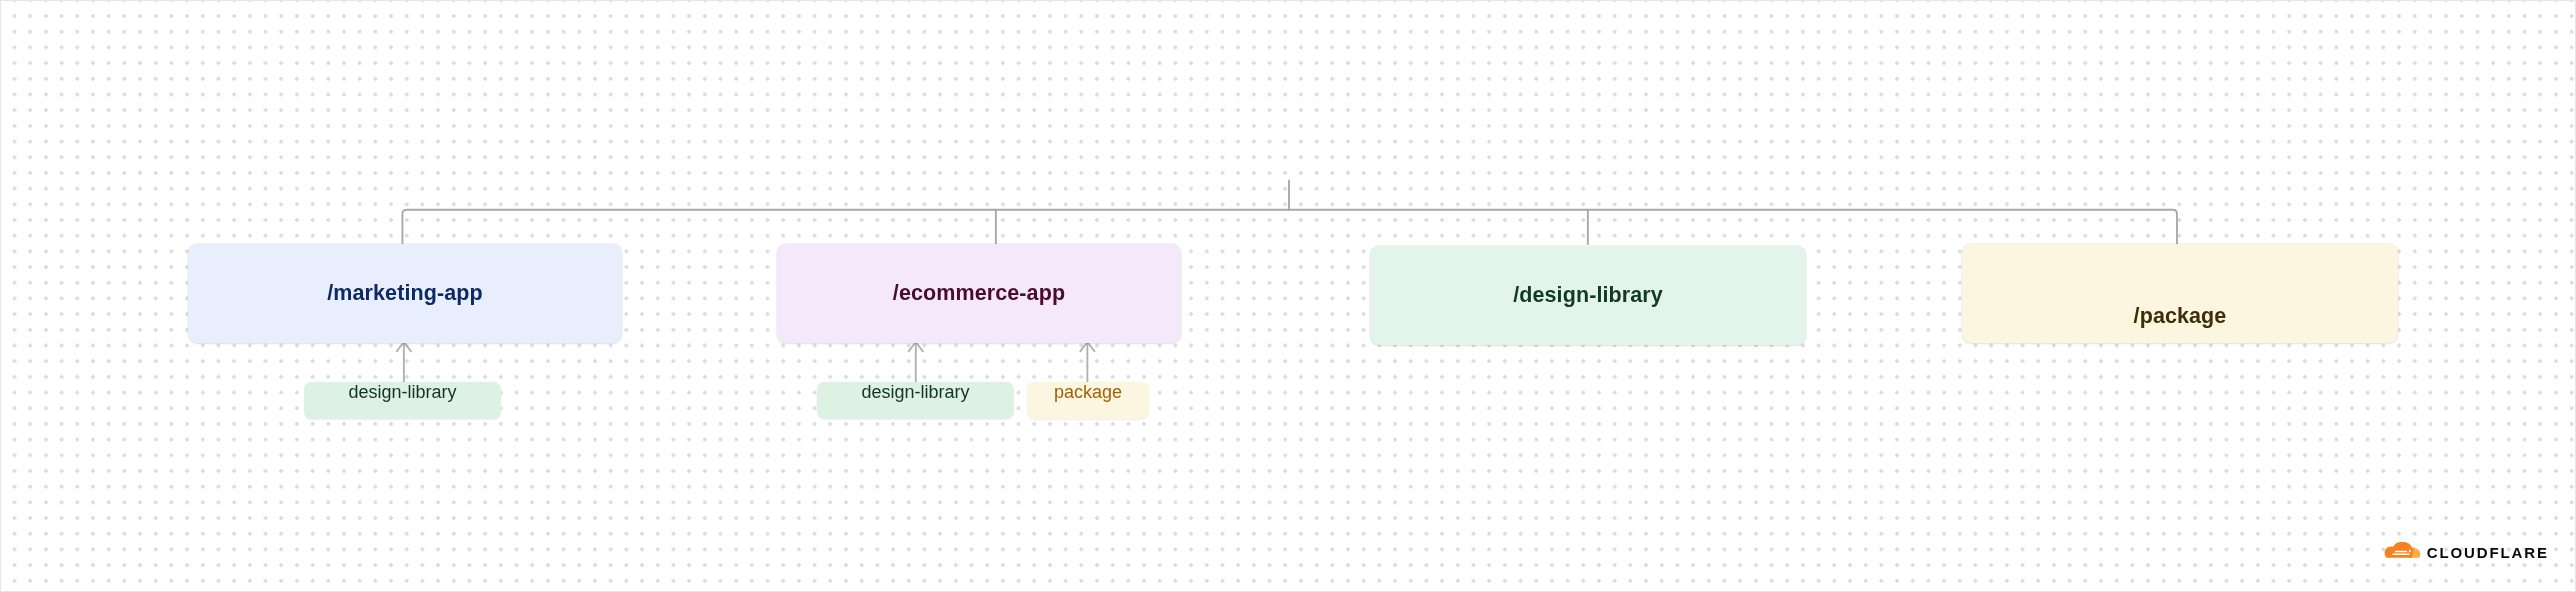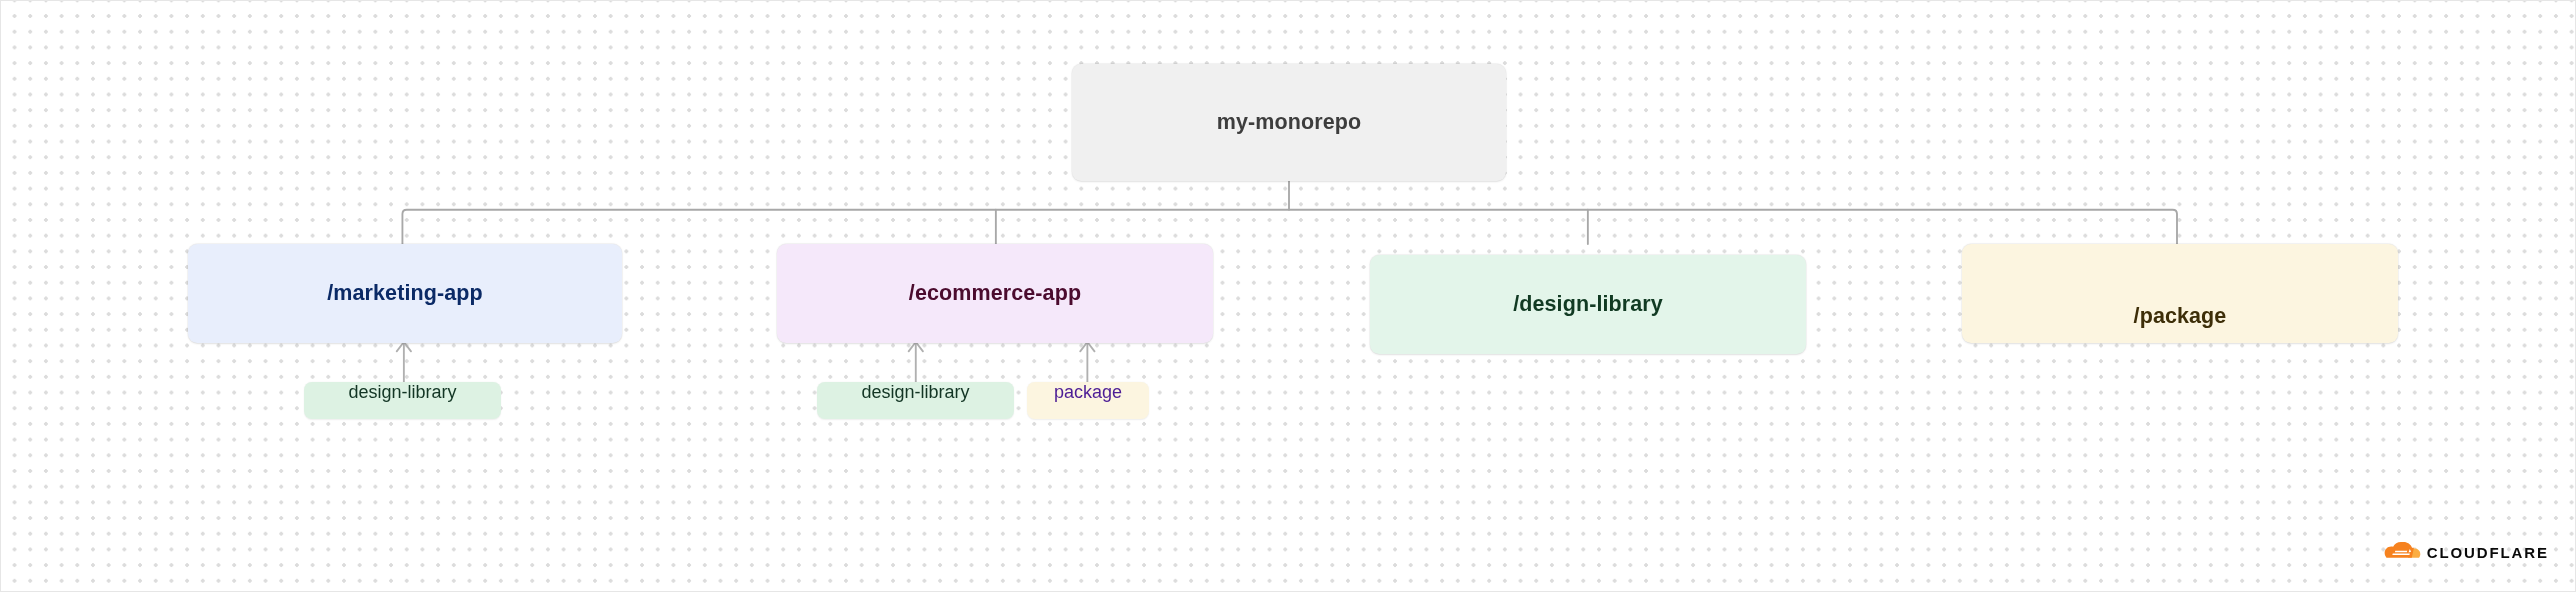--- a/index.html
+++ b/index.html
@@ -77,21 +77,21 @@
     box-shadow: 0 0.7px 1.4px rgba(0,0,0,0.07);
   }
   .pill-label {
     font-size: 18px;
     font-weight: normal;
     white-space: nowrap;
   }
   .pill.green  { background: #ddf2e3; }
   .pill.green .pill-label  { color: #123524; }
   .pill.yellow { background: #fcf5e0; }
-  .pill.yellow .pill-label { color: #4c1d95; }
+  .pill.yellow .pill-label { color: #a16207; }
 
   
   #cf-logo {
     position: absolute;
     right: 26px;
     bottom: 27px;
     display: flex;
     align-items: center;
     gap: 2px;
   }
@@ -124,33 +124,30 @@
       <path d="M552,490 L562,477 L572,490"></path>
 
       <path d="M1278,533 L1278,478"></path>
       <path d="M1268,490 L1278,477 L1288,490"></path>
 
       <path d="M1518,533 L1518,478"></path>
       <path d="M1508,490 L1518,477 L1528,490"></path>
     </g>
   </svg>
 
-  <div class="node root" style="left:1071px; top:63px; width:434px; height:117px;">
-    <span class="node-label">my-monorepo</span>
-  </div>
 
   <div class="node blue" style="left:187px; top:243px; width:434px; height:99px;text-align:center;">
     <span class="node-label">/marketing-app</span>
   </div>
 
-  <div class="node pink" style="left:776px; top:243px; width:436px; height:99px;">
+  <div class="node pink" style="left:776px; top:243px; width:404px; height:99px;">
     <span class="node-label">/ecommerce-app</span>
   </div>
 
-  <div class="node green" style="left:1369px; top:254px; width:436px; height:99px;">
+  <div class="node green" style="left:1369px; top:245px; width:436px; height:99px;">
     <span class="node-label">/design-library</span>
   </div>
 
   <div class="node yellow" style="left:1961px; top:243px; width:436px; height:99px;">
     <span class="node-label">/package</span>
   </div>
 
   <div class="pill green" style="left:303px; top:381px; width:197px;">
     <span class="pill-label">design-library</span>
   </div>

